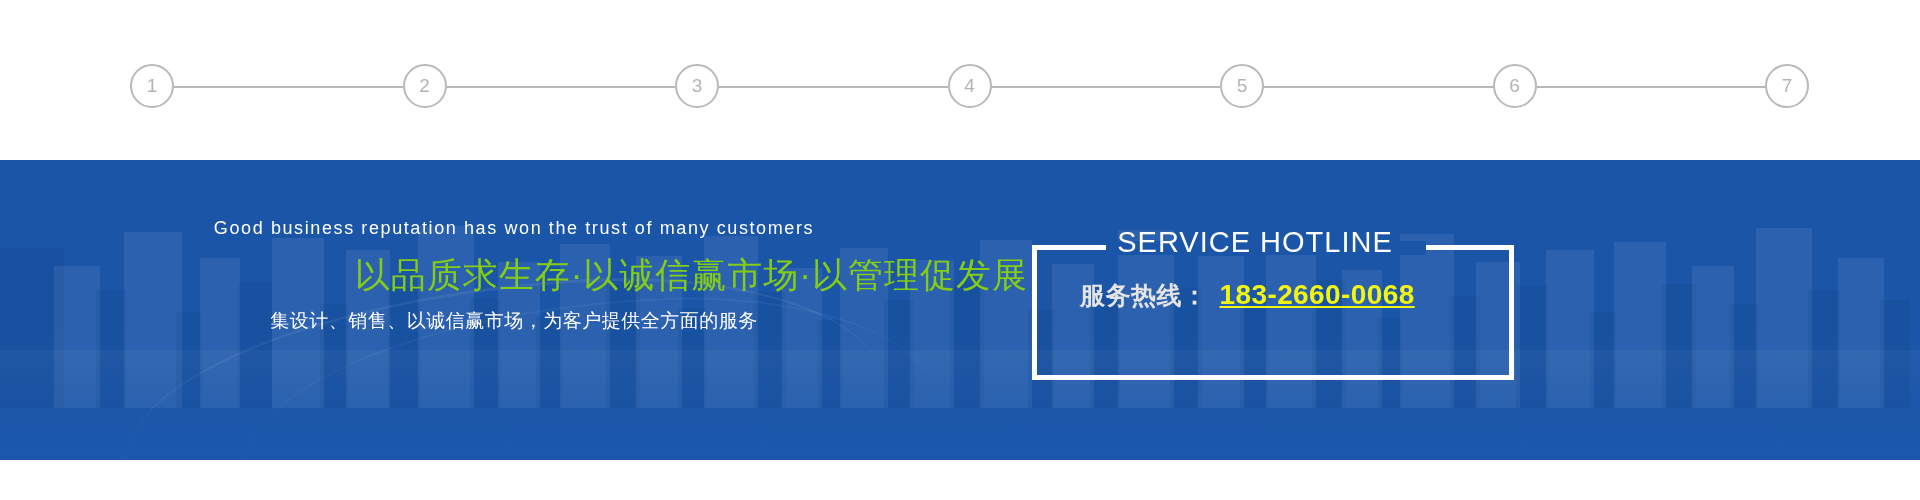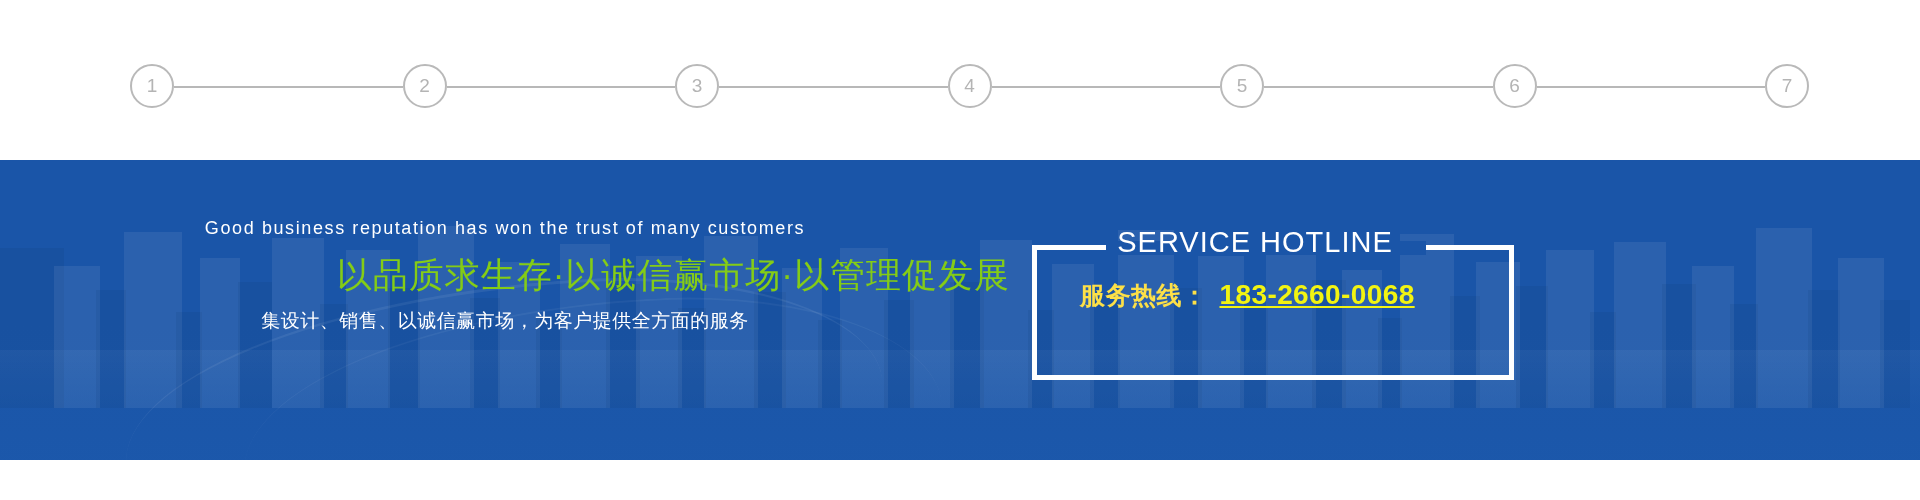--- a/index.html
+++ b/index.html
@@ -122,20 +122,21 @@
     transform: rotate(-3deg);
   }
 
   
   .slogan-block {
     position: absolute;
     left: 0;
     top: 0;
     width: 1010px;
     height: 300px;
+    padding-left: 18px;
   }
   .slogan-en {
     position: absolute;
     left: 0;
     right: 0;
     top: 58px;
     text-align: center;
     color: #ffffff;
     font-size: 18px;
     letter-spacing: 1.6px;
@@ -213,21 +214,21 @@
   }
   .hotline-row {
     display: flex;
     align-items: baseline;
     justify-content: flex-start;
     padding-left: 48px;
     white-space: nowrap;
   }
   .hotline-row + .hotline-row { margin-top: 6px; }
   .hotline-label {
-    color: #fde047;
+    color: #e5e5e5;
     font-size: 25px;
     font-weight: bold;
     letter-spacing: 0.5px;
   }
   .hotline-num {
     color: #f2f411;
     font-size: 28px;
     font-weight: bold;
     letter-spacing: 0.4px;
     margin-left: 12px;

